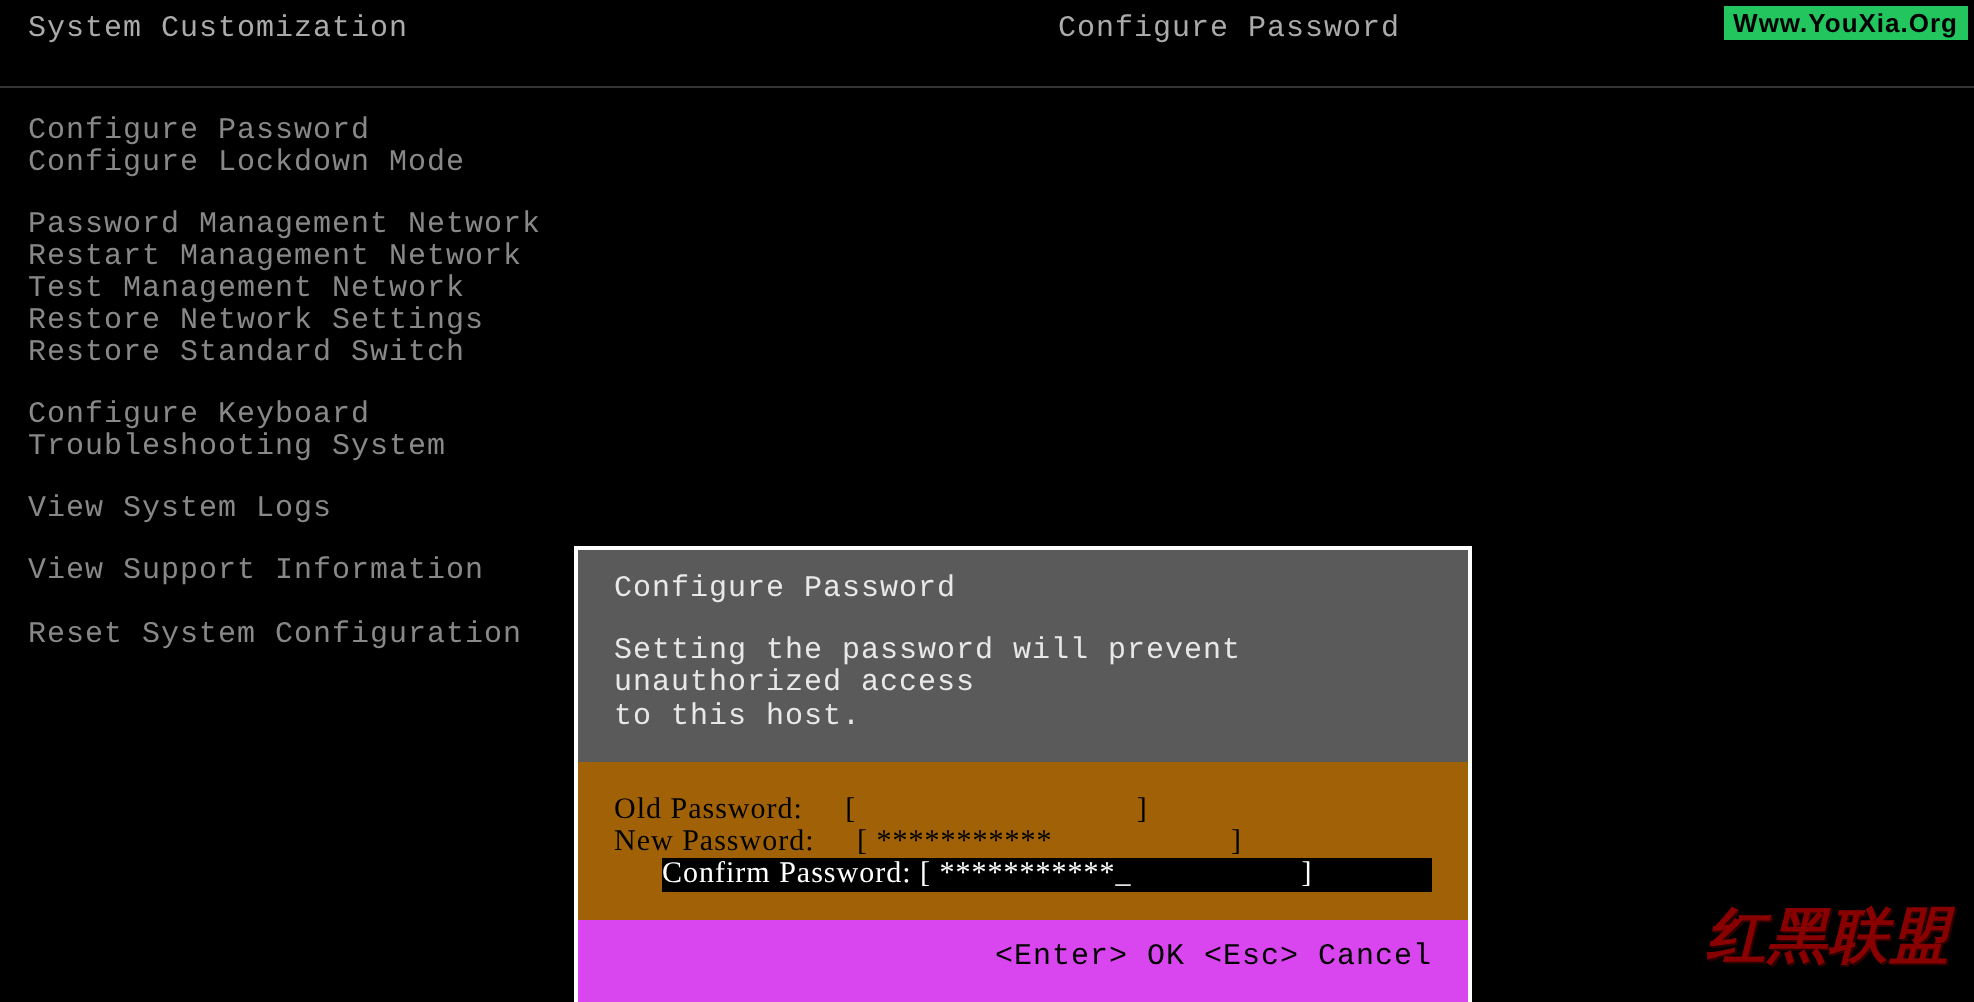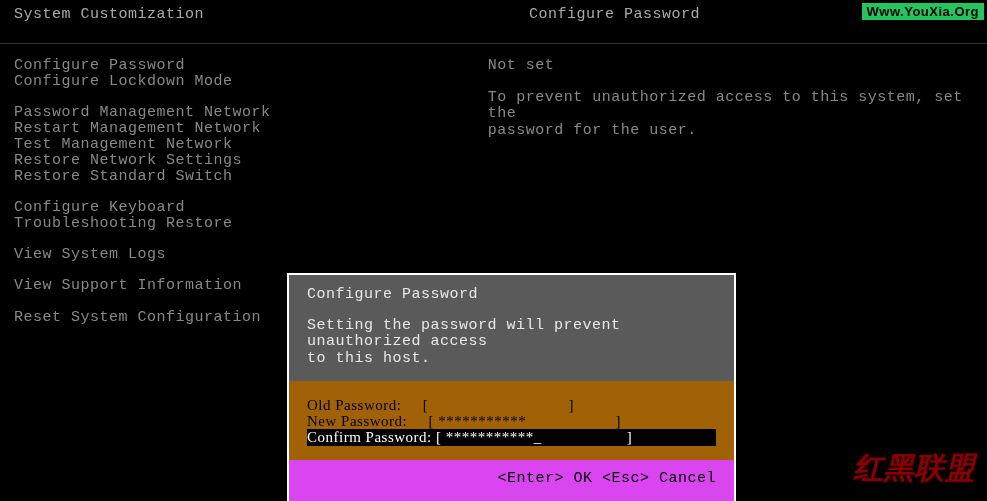--- a/index.html
+++ b/index.html
@@ -72,20 +72,21 @@
       background: #a16207;
       color: #000;
       padding: 16px 18px 14px 18px;
       line-height: 1.08;
       font-family: Liberation Serif, serif;
     }
     .field-row { white-space: pre; }
     .field-row.active {
       background: #000;
       color: #fff;
+      margin-left: 24px;
     }
     .dialog-footer {
       background: #d946ef;
       color: #000;
       text-align: right;
       padding: 10px 18px 14px 18px;
     }
     .wm-bottom {
       position: absolute;
       right: 12px;
@@ -127,36 +128,31 @@
     </div>
     <div class="menu-group">
       <div class="menu-item">Password Management Network</div>
       <div class="menu-item">Restart Management Network</div>
       <div class="menu-item">Test Management Network</div>
       <div class="menu-item">Restore Network Settings</div>
       <div class="menu-item">Restore Standard Switch</div>
     </div>
     <div class="menu-group">
       <div class="menu-item">Configure Keyboard</div>
-      <div class="menu-item">Troubleshooting Restore</div>
+      <div class="menu-item">Troubleshooting System</div>
     </div>
     <div class="menu-group">
       <div class="menu-item">View System Logs</div>
     </div>
     <div class="menu-group">
       <div class="menu-item">View Support Information</div>
     </div>
     <div class="menu-group">
       <div class="menu-item">Reset System Configuration</div>
     </div>
-  </div>
-  <div class="info-col">
-    <div class="info-status">Not set</div>
-    <div>To prevent unauthorized access to this system, set the</div>
-    <div>password for the user.</div>
   </div>
 </div>
 
 <div class="dialog">
   <div class="dialog-header">
     <div class="dialog-title">Configure Password</div>
     <div>Setting the password will prevent unauthorized access</div>
     <div>to this host.</div>
   </div>
   <div class="dialog-body">

